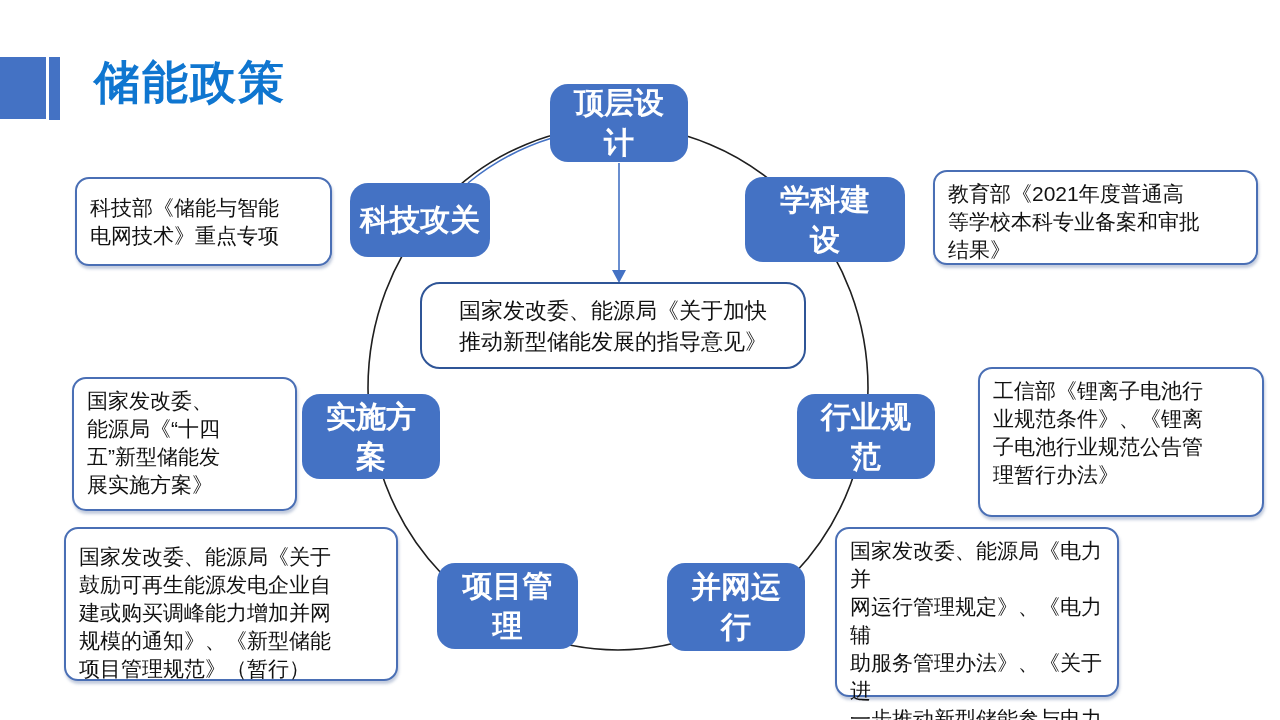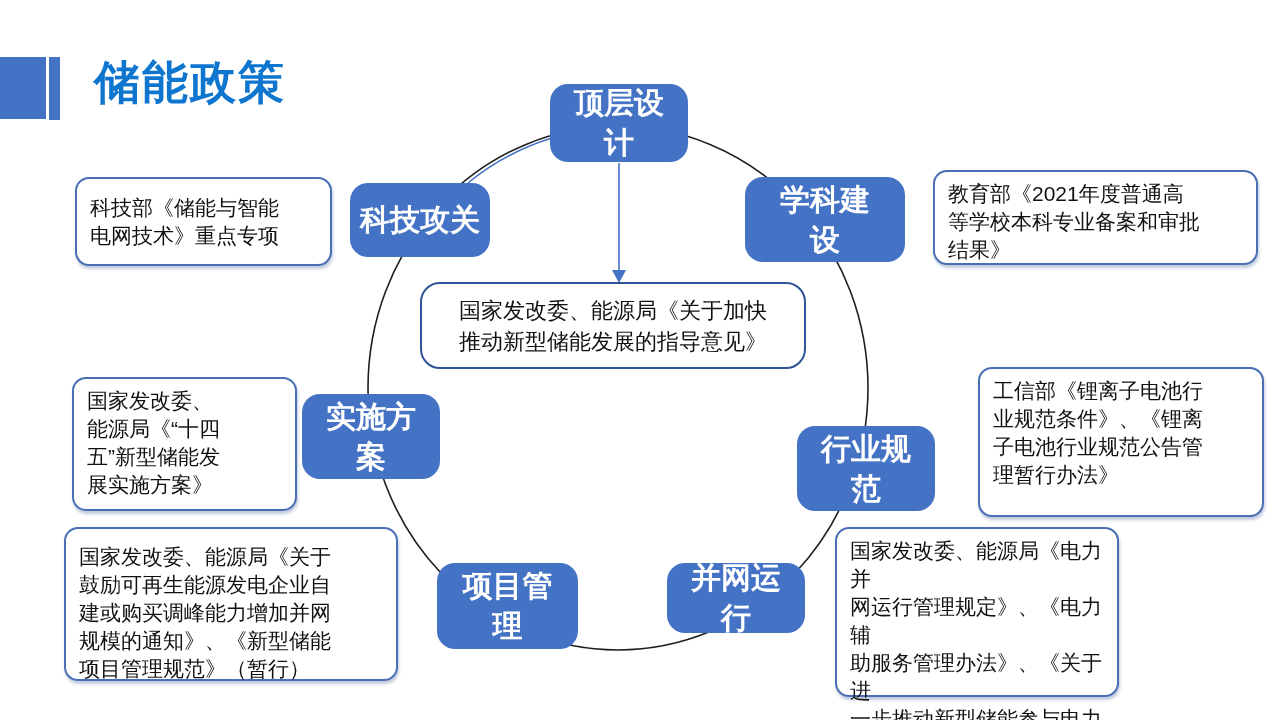--- a/index.html
+++ b/index.html
@@ -30,23 +30,23 @@
     position:absolute;background:var(--node_fill,#4472C4);
     border-radius:18px;color:var(--node_text,#fff);
     font-weight:bold;font-size:30px;line-height:1.32;
     display:flex;align-items:center;justify-content:center;
     text-align:center;white-space:pre-line;
   }
   .n-top{left:550px;top:84px;width:138px;height:78px;}
   .n-subject{left:745px;top:177px;width:160px;height:85px;}
   .n-tech{left:350px;top:183px;width:140px;height:74px;}
   .n-impl{left:302px;top:394px;width:138px;height:85px;}
-  .n-industry{left:797px;top:394px;width:138px;height:85px;margin-top:32px;}
+  .n-industry{left:797px;top:394px;width:138px;height:85px;}
   .n-project{left:437px;top:563px;width:141px;height:86px;}
-  .n-grid{left:667px;top:563px;width:138px;height:70px;}
+  .n-grid{left:667px;top:563px;width:138px;height:88px;}
 
   
   .pbox{
     position:absolute;background:#ffffff;
     border:2px solid var(--box_border,#4a6fb5);border-radius:14px;
     font-size:21px;line-height:28px;
     padding:8px 13px;box-sizing:border-box;
     white-space:pre-line;color:var(--text,#111);
     box-shadow:1px 3px 3px rgba(120,140,180,0.45);
   }

